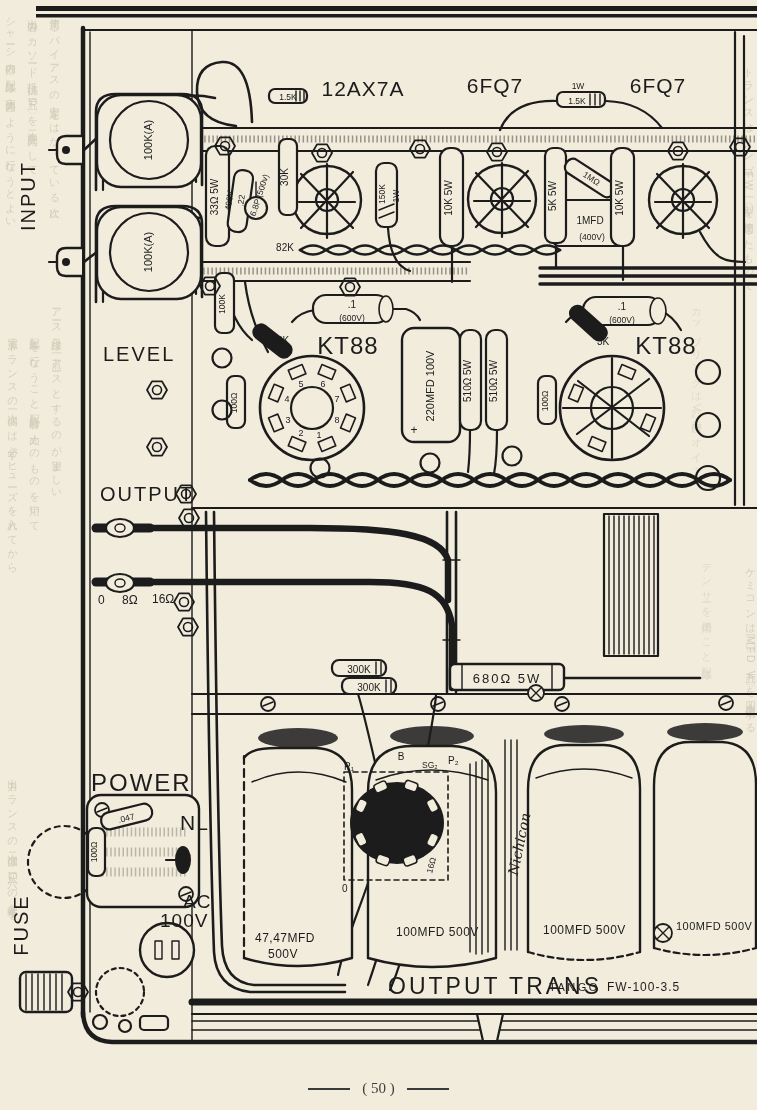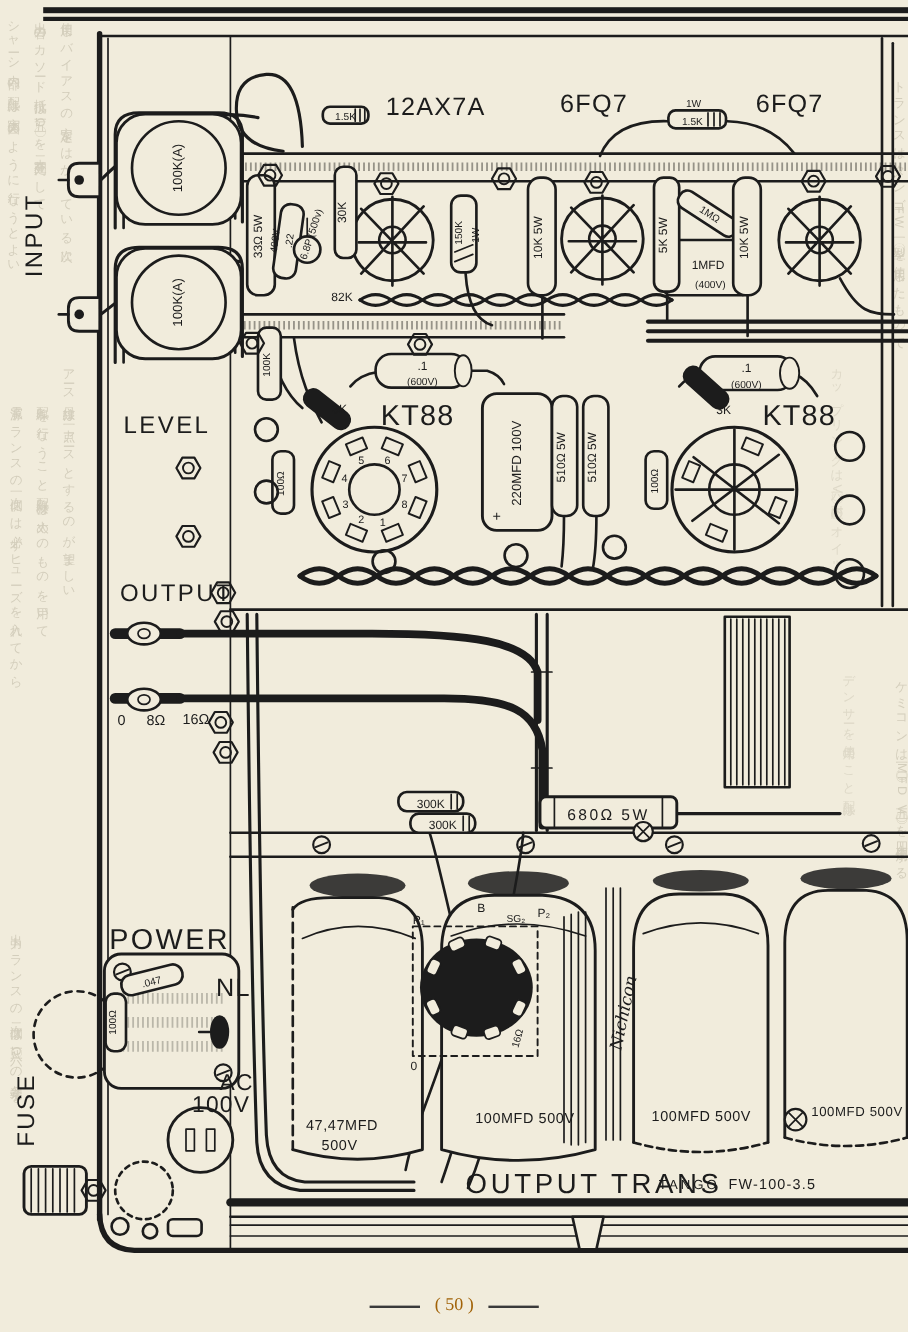--- a/index.html
+++ b/index.html
@@ -14,21 +14,21 @@
   .thin{stroke-width:1.4;} .mid{stroke-width:2.6;} .thick{stroke-width:4.5;} .blk{stroke-width:6.5;}
   .fillp{fill:#f1ecdc;} .ink{fill:#1c1c1c;stroke:none;}
   .stipple{stroke:#3c3a34;stroke-width:7;stroke-dasharray:1.5 2.6;opacity:.5;fill:none;}
   .t-big{font-size:21px;letter-spacing:1px;} .t-huge{font-size:24px;letter-spacing:1px;}
   .t-panel{font-size:20px;letter-spacing:2px;} .t-cap{font-size:12px;letter-spacing:.5px;}
   .t-sm{font-size:10px;} .t-xs{font-size:8.5px;} .t-pin{font-size:9px;}
   .t-ot{font-size:23px;letter-spacing:3px;} .t-mk{font-size:11px;letter-spacing:2.5px;}
   .t-md{font-size:12px;}
   .script{font-family:"DejaVu Serif",serif;font-style:italic;font-size:14px;}
   .footer{position:absolute;left:0;right:0;top:1080px;display:flex;align-items:center;
-          justify-content:center;gap:12px;color:#a16207;
+          justify-content:center;gap:12px;color:#404040;
           font-family:"Liberation Serif",serif;font-size:15px;}
   .footer .rule{display:inline-block;width:42px;border-top:2px solid #3a3a3a;height:0;}
 </style>
 </head>
 <body>
 
 <div class="page">
 
   <div class="bleed" style="left:4px;top:10px;height:270px;">シャーシ内部の配線は実体図のように行なうとよい</div>
   <div class="bleed" style="left:26px;top:10px;height:300px;">出力管のカソード抵抗は五一〇Ωを二本並列にして</div>

